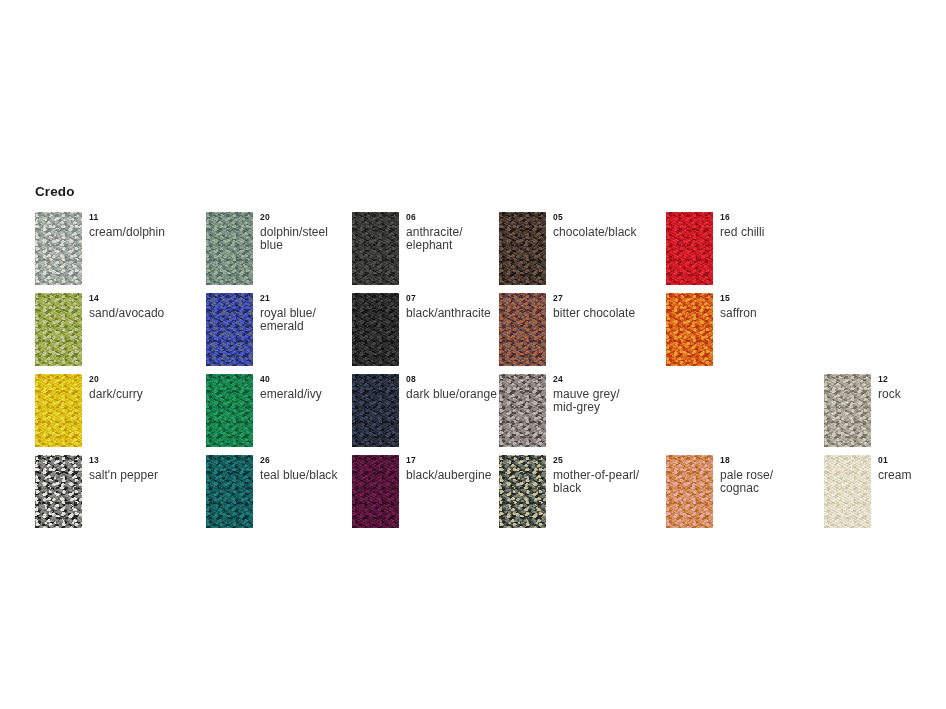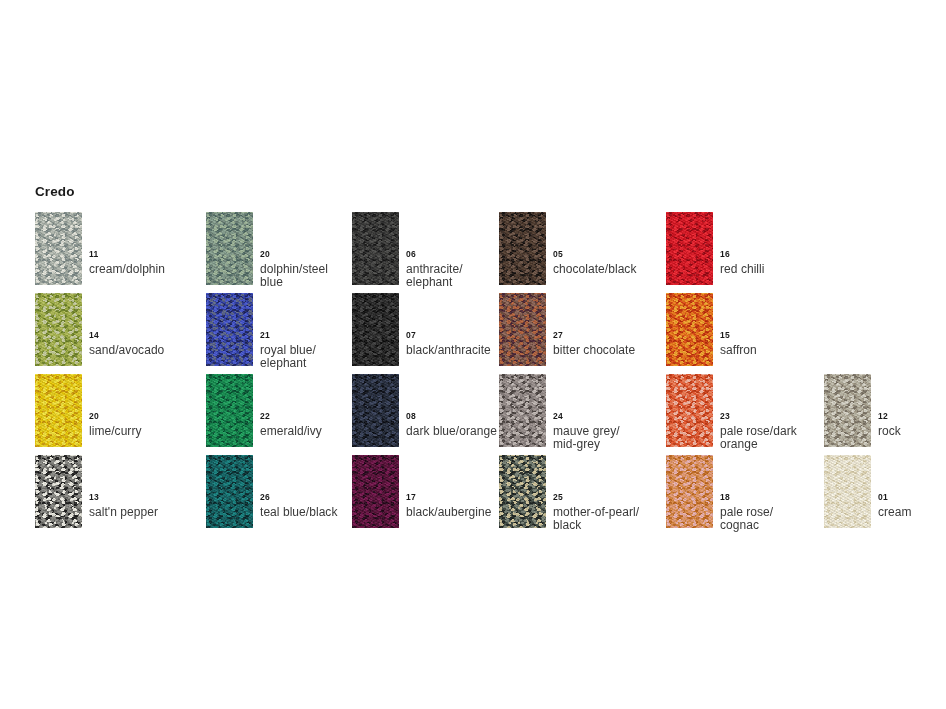--- a/index.html
+++ b/index.html
@@ -108,21 +108,20 @@
       repeating-linear-gradient(28deg, rgba(255,255,255,0.05) 0px, rgba(255,255,255,0.05) 1px, rgba(0,0,0,0.07) 1px, rgba(0,0,0,0.07) 2.4px),
       repeating-linear-gradient(-32deg, rgba(0,0,0,0.05) 0px, rgba(0,0,0,0.05) 1px, rgba(255,255,255,0.04) 1px, rgba(255,255,255,0.04) 2.6px);
     mix-blend-mode: normal;
   }
 
   .swatch-info {
     position: absolute;
     left: 54px;
     top: 0px;
     width: 95px;
-    margin-top: 37px;
   }
 
   .swatch-code {
     font-size: 8.5px;
     font-weight: bold;
     color: #1a1a1a;
     letter-spacing: 0.2px;
     line-height: 11px;
     margin-bottom: 3px;
   }
@@ -217,21 +216,21 @@
         </div>
         <div class="swatch-cell" data-col="1">
           <div class="swatch-chip" style="background-color: rgb(43, 58, 160);">
             <div class="tex l1" style="--a: #4455d0; --b: #1b2260; --c: #5a6488;"></div>
             <div class="tex l2" style="--a: #4455d0; --b: #1b2260; --c: #5a6488;"></div>
             <div class="tex l3" style="--a: #4455d0; --b: #1b2260; --c: #5a6488;"></div>
           </div>
           <div class="swatch-info">
             <div class="swatch-code">21</div>
             <div class="swatch-label">royal blue/
-elephant</div>
+emerald</div>
           </div>
         </div>
         <div class="swatch-cell" data-col="2">
           <div class="swatch-chip" style="background-color: rgb(29, 29, 29);">
             <div class="tex l1" style="--a: #3c3c3c; --b: #0a0a0a; --c: #2a2a2a;"></div>
             <div class="tex l2" style="--a: #3c3c3c; --b: #0a0a0a; --c: #2a2a2a;"></div>
             <div class="tex l3" style="--a: #3c3c3c; --b: #0a0a0a; --c: #2a2a2a;"></div>
           </div>
           <div class="swatch-info">
             <div class="swatch-code">07</div>
@@ -263,31 +262,31 @@
       </div>
       <div class="swatch-row">
         <div class="swatch-cell" data-col="0">
           <div class="swatch-chip" style="background-color: rgb(236, 200, 0);">
             <div class="tex l1" style="--a: #f7e63a; --b: #d09a05; --c: #e8d018;"></div>
             <div class="tex l2" style="--a: #f7e63a; --b: #d09a05; --c: #e8d018;"></div>
             <div class="tex l3" style="--a: #f7e63a; --b: #d09a05; --c: #e8d018;"></div>
           </div>
           <div class="swatch-info">
             <div class="swatch-code">20</div>
-            <div class="swatch-label">lime/curry</div>
+            <div class="swatch-label">dark/curry</div>
           </div>
         </div>
         <div class="swatch-cell" data-col="1">
           <div class="swatch-chip" style="background-color: rgb(10, 122, 68);">
             <div class="tex l1" style="--a: #1aa25c; --b: #03502f; --c: #128f4e;"></div>
             <div class="tex l2" style="--a: #1aa25c; --b: #03502f; --c: #128f4e;"></div>
             <div class="tex l3" style="--a: #1aa25c; --b: #03502f; --c: #128f4e;"></div>
           </div>
           <div class="swatch-info">
-            <div class="swatch-code">22</div>
+            <div class="swatch-code">40</div>
             <div class="swatch-label">emerald/ivy</div>
           </div>
         </div>
         <div class="swatch-cell" data-col="2">
           <div class="swatch-chip" style="background-color: rgb(27, 34, 48);">
             <div class="tex l1" style="--a: #36405a; --b: #090c14; --c: #242c3e;"></div>
             <div class="tex l2" style="--a: #36405a; --b: #090c14; --c: #242c3e;"></div>
             <div class="tex l3" style="--a: #36405a; --b: #090c14; --c: #242c3e;"></div>
           </div>
           <div class="swatch-info">
@@ -298,32 +297,20 @@
         <div class="swatch-cell" data-col="3">
           <div class="swatch-chip" style="background-color: rgb(132, 123, 121);">
             <div class="tex l1" style="--a: #c3bab6; --b: #4a423f; --c: #9b918e;"></div>
             <div class="tex l2" style="--a: #c3bab6; --b: #4a423f; --c: #9b918e;"></div>
             <div class="tex l3" style="--a: #c3bab6; --b: #4a423f; --c: #9b918e;"></div>
           </div>
           <div class="swatch-info">
             <div class="swatch-code">24</div>
             <div class="swatch-label">mauve grey/
 mid-grey</div>
-          </div>
-        </div>
-        <div class="swatch-cell" data-col="4">
-          <div class="swatch-chip" style="background-color: rgb(232, 84, 42);">
-            <div class="tex l1" style="--a: #f5b5a2; --b: #c93a12; --c: #ef7a52;"></div>
-            <div class="tex l2" style="--a: #f5b5a2; --b: #c93a12; --c: #ef7a52;"></div>
-            <div class="tex l3" style="--a: #f5b5a2; --b: #c93a12; --c: #ef7a52;"></div>
-          </div>
-          <div class="swatch-info">
-            <div class="swatch-code">23</div>
-            <div class="swatch-label">pale rose/dark
-orange</div>
           </div>
         </div>
         <div class="swatch-cell" data-col="5">
           <div class="swatch-chip" style="background-color: rgb(165, 157, 138);">
             <div class="tex l1" style="--a: #d8d5c8; --b: #7d7566; --c: #bdb9a8;"></div>
             <div class="tex l2" style="--a: #d8d5c8; --b: #7d7566; --c: #bdb9a8;"></div>
             <div class="tex l3" style="--a: #d8d5c8; --b: #7d7566; --c: #bdb9a8;"></div>
           </div>
           <div class="swatch-info">
             <div class="swatch-code">12</div>

